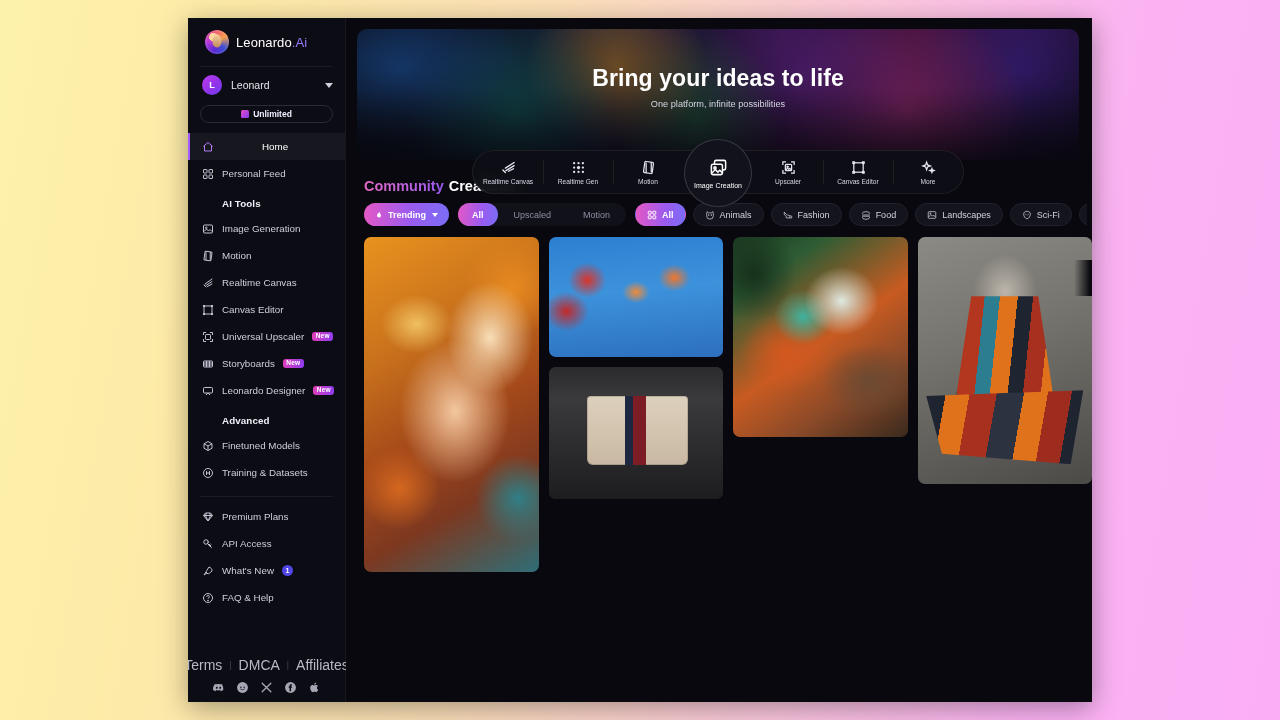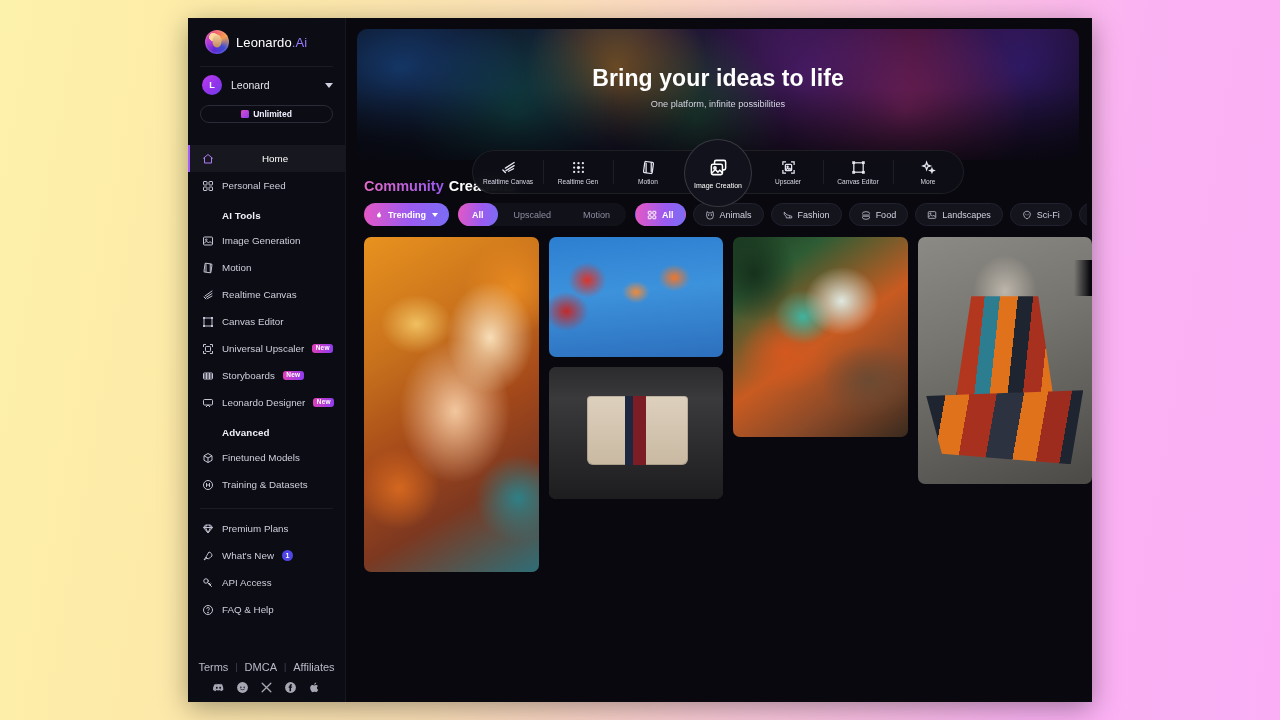--- a/index.html
+++ b/index.html
@@ -115,21 +115,21 @@
     display:flex; align-items:center; justify-content:center;
   }
 
   .footer {
     padding: 0 10px 8px 10px;
   }
   .footer-links {
     display: flex; align-items: center; justify-content: center; gap: 7px;
     padding: 7px 0 8px 0;
   }
-  .footer-links a { font-size: 11px; color: #b9b9c8; text-decoration: none; cursor: pointer; }
+  .footer-links a { font-size: 14px; color: #b9b9c8; text-decoration: none; cursor: pointer; }
   .footer-links .sep { font-size: 8.6px; color: #45455a; }
   .social-row { display: flex; align-items: center; justify-content: space-around; padding: 0 8px; }
   .social-row .s-ico { width: 13px; height: 13px; cursor: pointer; opacity: .82; }
   .social-row .s-ico svg { width: 13px; height: 13px; display:block; }
 
   
   #main {
     flex: 1; height: 100%; background: #08080e;
     padding: 11px 0 0 11px; overflow: hidden; position: relative;
   }
@@ -355,21 +355,21 @@
       <div class="caret"></div>
     </div>
 
     <div class="plan-pill">
       <span class="pill-ico"></span>
       <span class="pill-label">Unlimited</span>
     </div>
 
     <div class="nav-scroll">
 
-      <div class="nav-item active" style="margin-top:12px;gap:48px;">
+      <div class="nav-item active" style="margin-top:0;gap:48px;">
         <span class="nav-ico">
           <svg viewBox="0 0 24 24" fill="none" stroke="#b07cf5" stroke-width="2" stroke-linecap="round" stroke-linejoin="round">
               <path d="M3 10.5 12 3l9 7.5"></path>
               <path d="M5 10v10h14V10"></path>
             </svg>
         </span>
         <span class="lbl">Home</span>
       </div>
 
       <div class="nav-item">
@@ -494,37 +494,37 @@
           <svg viewBox="0 0 24 24" fill="none" stroke="#c4c4d4" stroke-width="2" stroke-linejoin="round">
               <path d="M3 9l4-5h10l4 5-9 11L3 9z"></path>
               <path d="M3 9h18M9 4l-2 5 5 11 5-11-2-5"></path>
             </svg>
         </span>
         <span class="lbl">Premium Plans</span>
       </div>
 
       <div class="nav-item">
         <span class="nav-ico">
+          <svg viewBox="0 0 24 24" fill="none" stroke="#c4c4d4" stroke-width="2" stroke-linecap="round">
+              <circle cx="8" cy="8" r="4.5"></circle>
+              <path d="M11 11l8 8M16 16l2-2M14 14l2-2"></path>
+            </svg>
+        </span>
+        <span class="lbl">API Access</span>
+      </div>
+
+      <div class="nav-item">
+        <span class="nav-ico">
           <svg viewBox="0 0 24 24" fill="none" stroke="#c4c4d4" stroke-width="2" stroke-linejoin="round">
               <path d="M14 4c4 1 6 4 6 8-4 4-8 6-8 6l-4-4s2-4 6-10z"></path>
               <path d="M8 14l-4 6 6-4"></path>
             </svg>
         </span>
         <span class="lbl">What's New</span>
         <span class="count-badge">1</span>
-      </div>
-
-      <div class="nav-item">
-        <span class="nav-ico">
-          <svg viewBox="0 0 24 24" fill="none" stroke="#c4c4d4" stroke-width="2" stroke-linecap="round">
-              <circle cx="8" cy="8" r="4.5"></circle>
-              <path d="M11 11l8 8M16 16l2-2M14 14l2-2"></path>
-            </svg>
-        </span>
-        <span class="lbl">API Access</span>
       </div>
 
       <div class="nav-item">
         <span class="nav-ico">
           <svg viewBox="0 0 24 24" fill="none" stroke="#c4c4d4" stroke-width="2">
               <circle cx="12" cy="12" r="9"></circle>
               <path d="M9.5 9.5a2.6 2.6 0 1 1 3.3 2.5c-.7.3-.8.8-.8 1.4"></path>
               <circle cx="12" cy="17" r=".9" fill="#c4c4d4"></circle>
             </svg>
         </span>

